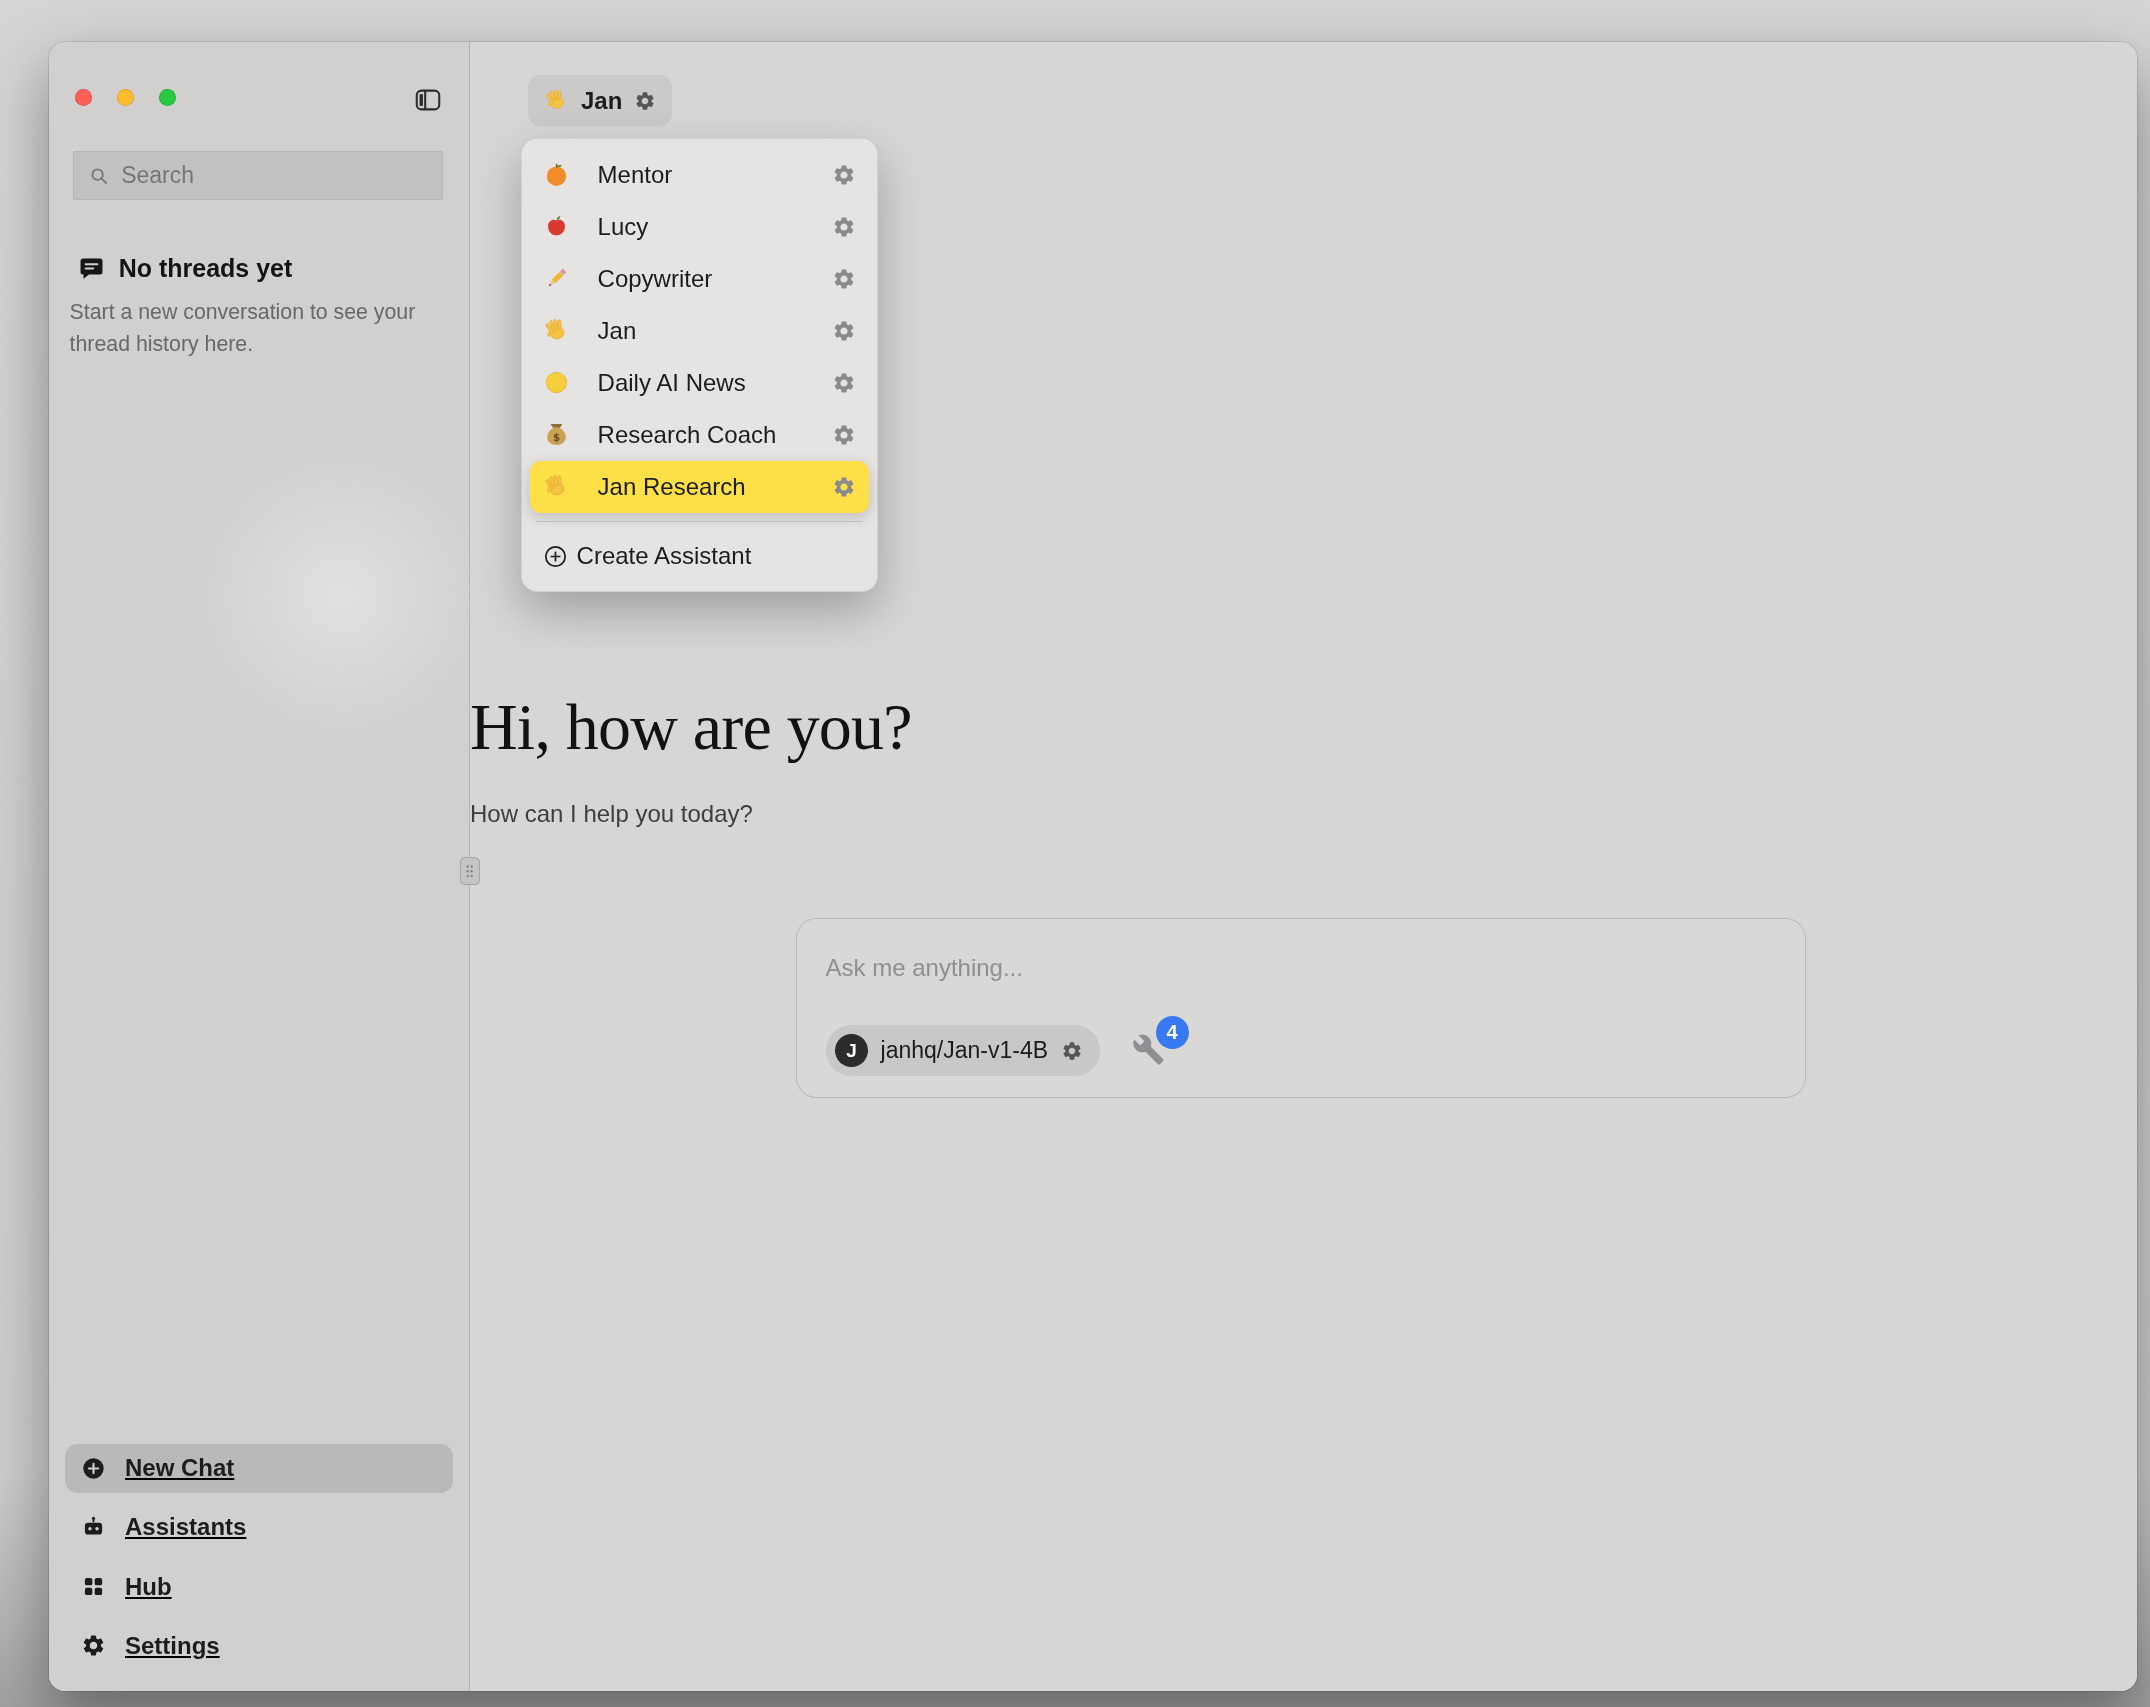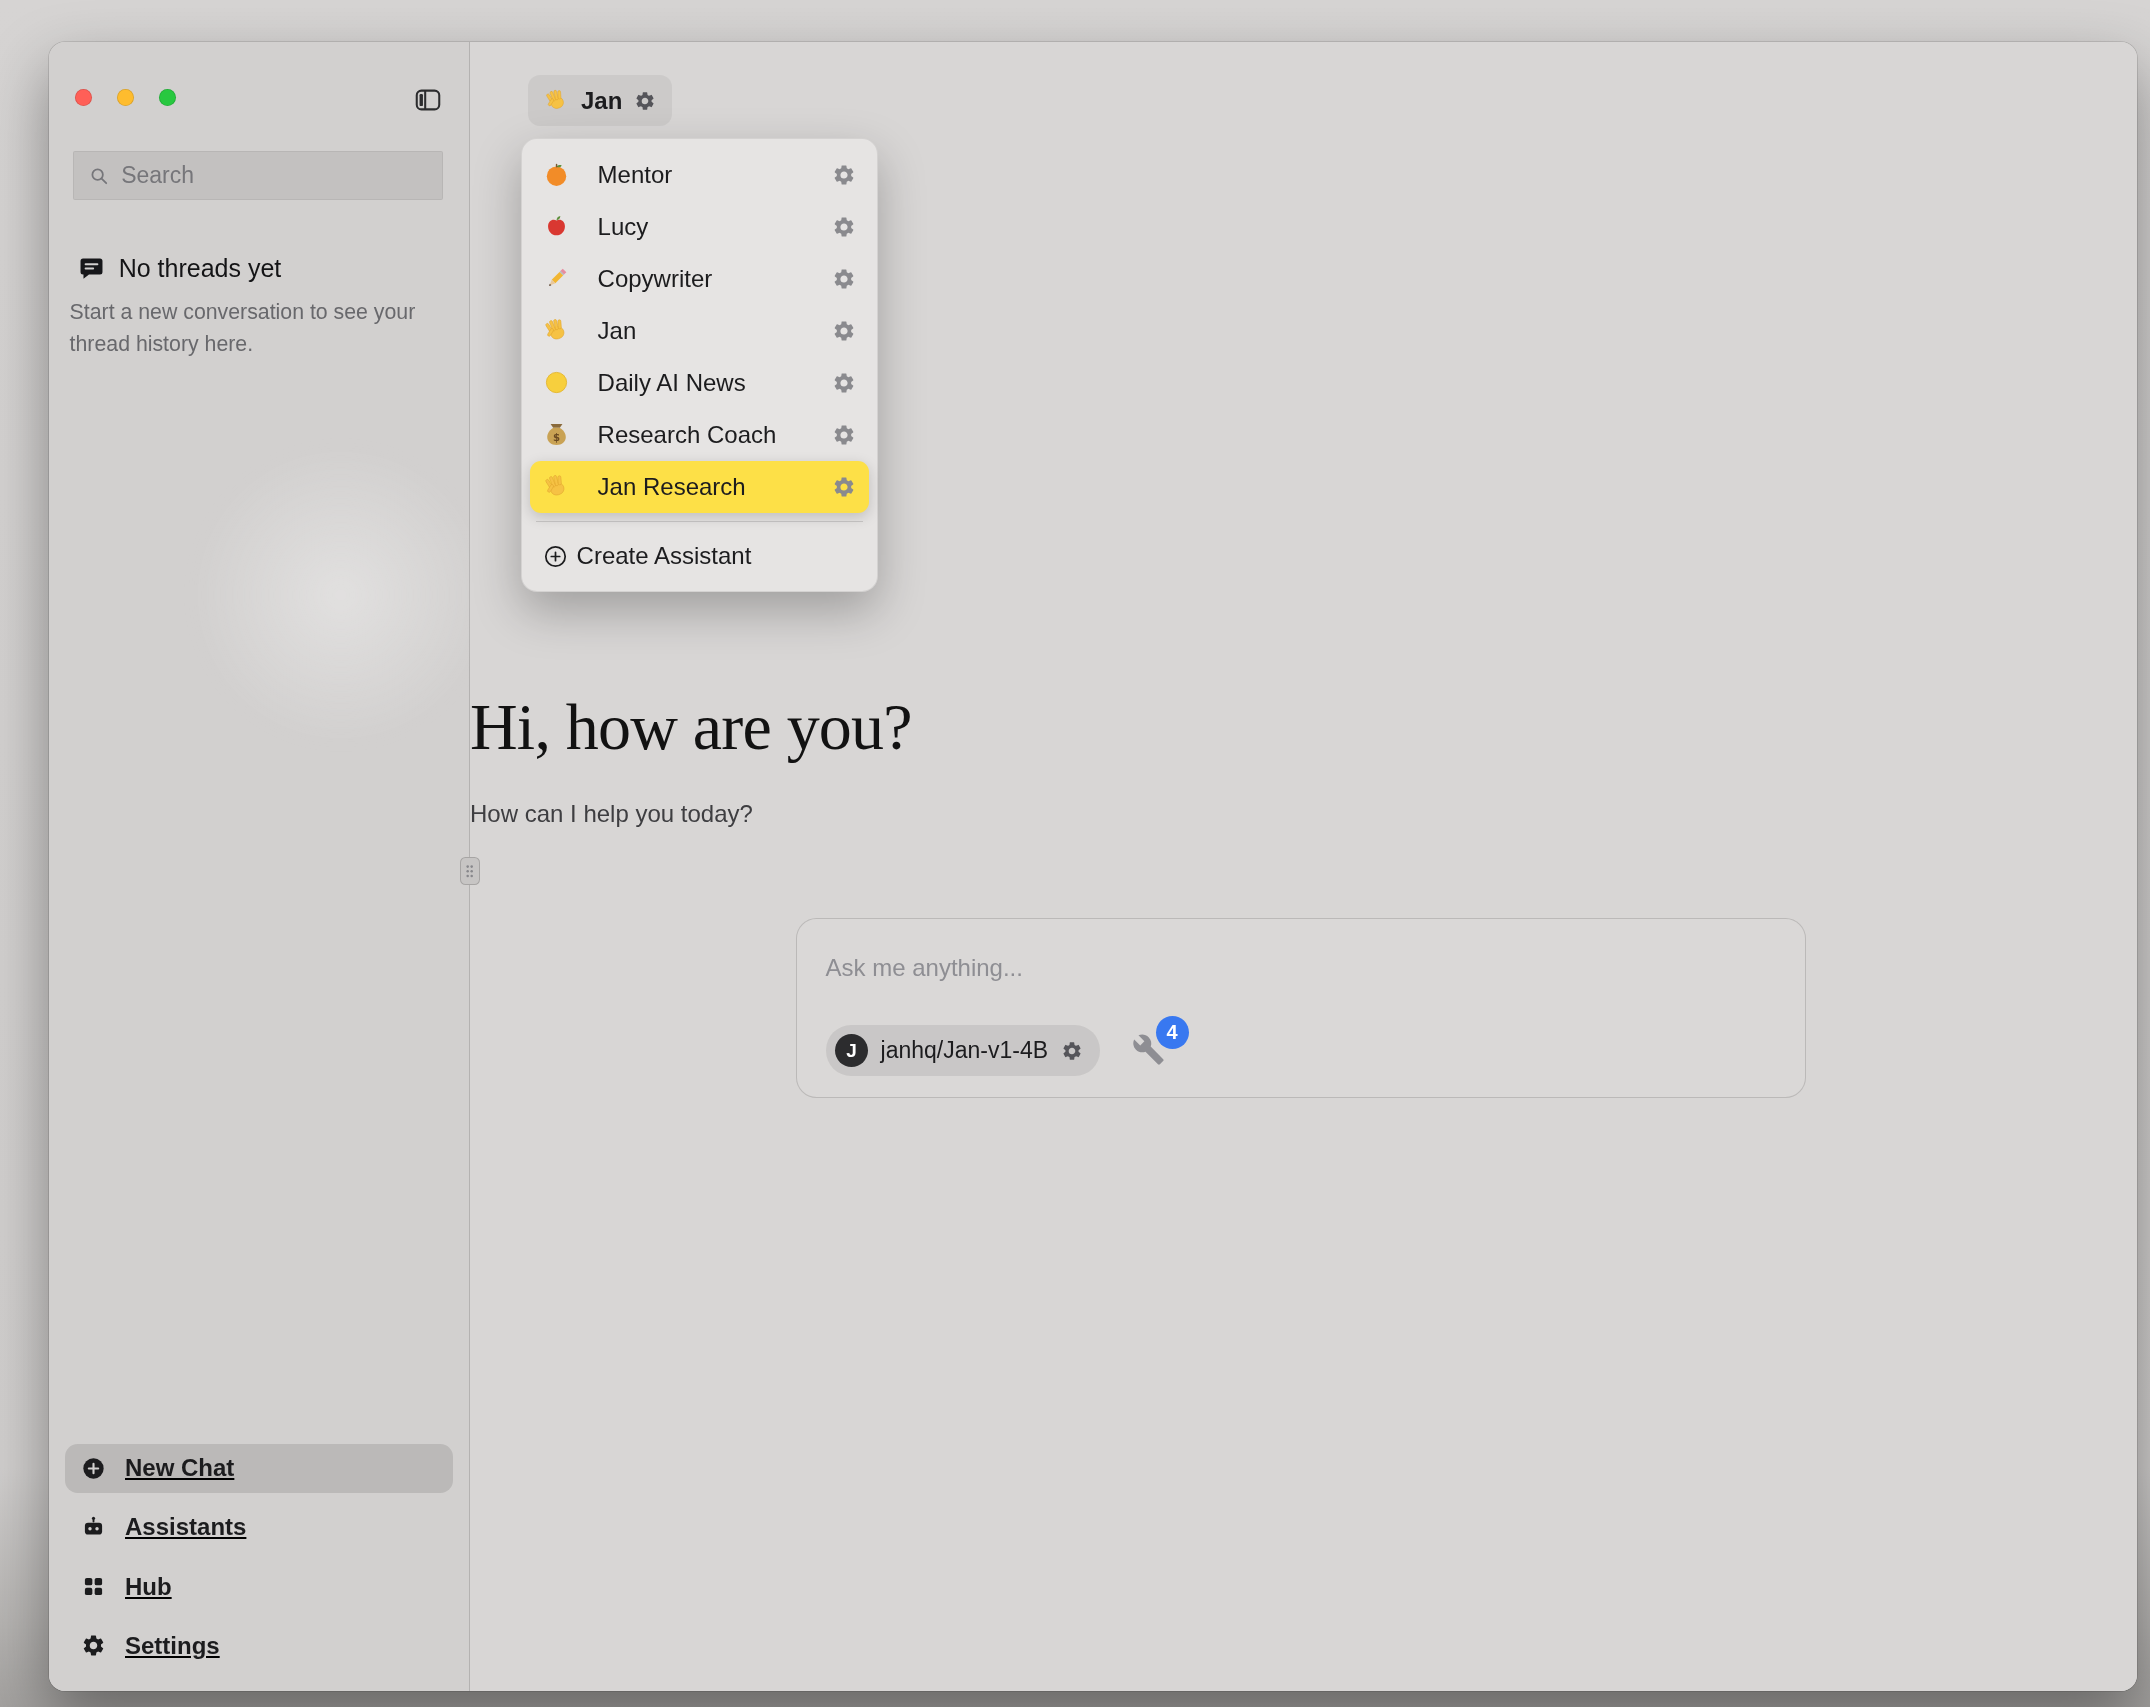--- a/index.html
+++ b/index.html
@@ -23,21 +23,21 @@
   .tl{width:17.4px;height:17.4px;border-radius:50%;box-shadow:inset 0 0 0 0.8px rgba(0,0,0,.14);}
   .tl.red{background:#ff5f57;} .tl.yellow{background:#febc2e;} .tl.green{background:#28c840;}
   .sidebar-toggle{position:absolute;top:40px;left:356px;width:46px;height:36px;border:none;background:none;
     display:flex;align-items:center;justify-content:center;color:#2c2c2e;cursor:pointer;padding:0;}
   .search{position:absolute;top:109px;left:24px;width:370px;height:49px;border-radius:2px;
     background:rgba(0,0,0,.07);border:0.8px solid rgba(0,0,0,.06);box-sizing:border-box;
     display:flex;align-items:center;gap:11px;padding:0 14.2px;color:#76767a;}
   .search-ph{font-size:23px;color:#76767a;}
   .empty{position:absolute;top:212px;left:19px;right:19px;}
   .empty-title-row{display:flex;align-items:center;gap:14.2px;padding-left:9.5px;color:#17171a;}
-  .empty-title{font-size:25px;font-weight:400;color:#141416;}
+  .empty-title{font-size:25px;font-weight:700;color:#141416;}
   .empty-desc{margin:14.2px 0 0 0;font-size:21.3px;color:#68686c;line-height:1.5;padding-left:1.6px;}
   .side-nav{position:absolute;left:16px;right:16px;bottom:20.6px;display:flex;flex-direction:column;gap:10.3px;text-decoration:underline;}
   .nav-item{height:49px;border-radius:12.6px;display:flex;align-items:center;gap:19px;padding:0 16px;
     font-size:24px;font-weight:600;color:#1c1c1e;cursor:pointer;}
   .nav-item.active{background:rgba(0,0,0,.11);}
   .drag-handle{position:absolute;left:411px;top:815px;width:20px;height:28px;border-radius:5.5px;
     background:#c7c5c4;border:0.8px solid rgba(0,0,0,.16);box-sizing:border-box;z-index:6;
     display:flex;align-items:center;justify-content:center;color:#87878b;cursor:col-resize;}
   
   .main{flex:1;position:relative;background:#d8d6d5;}

